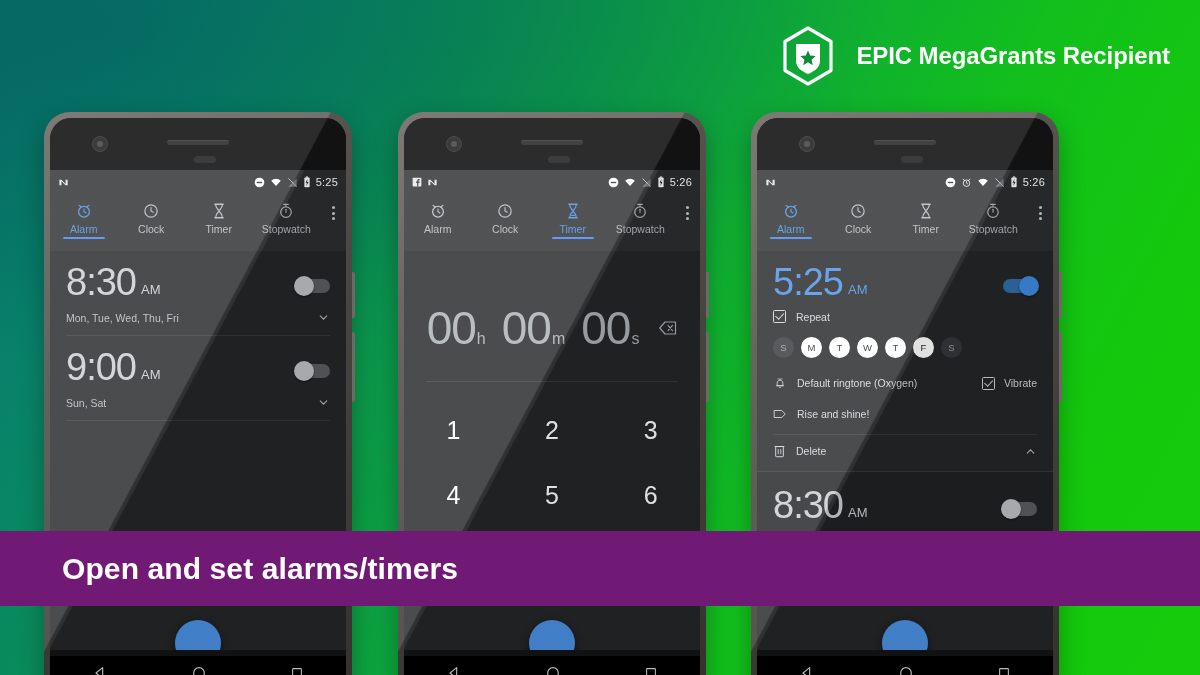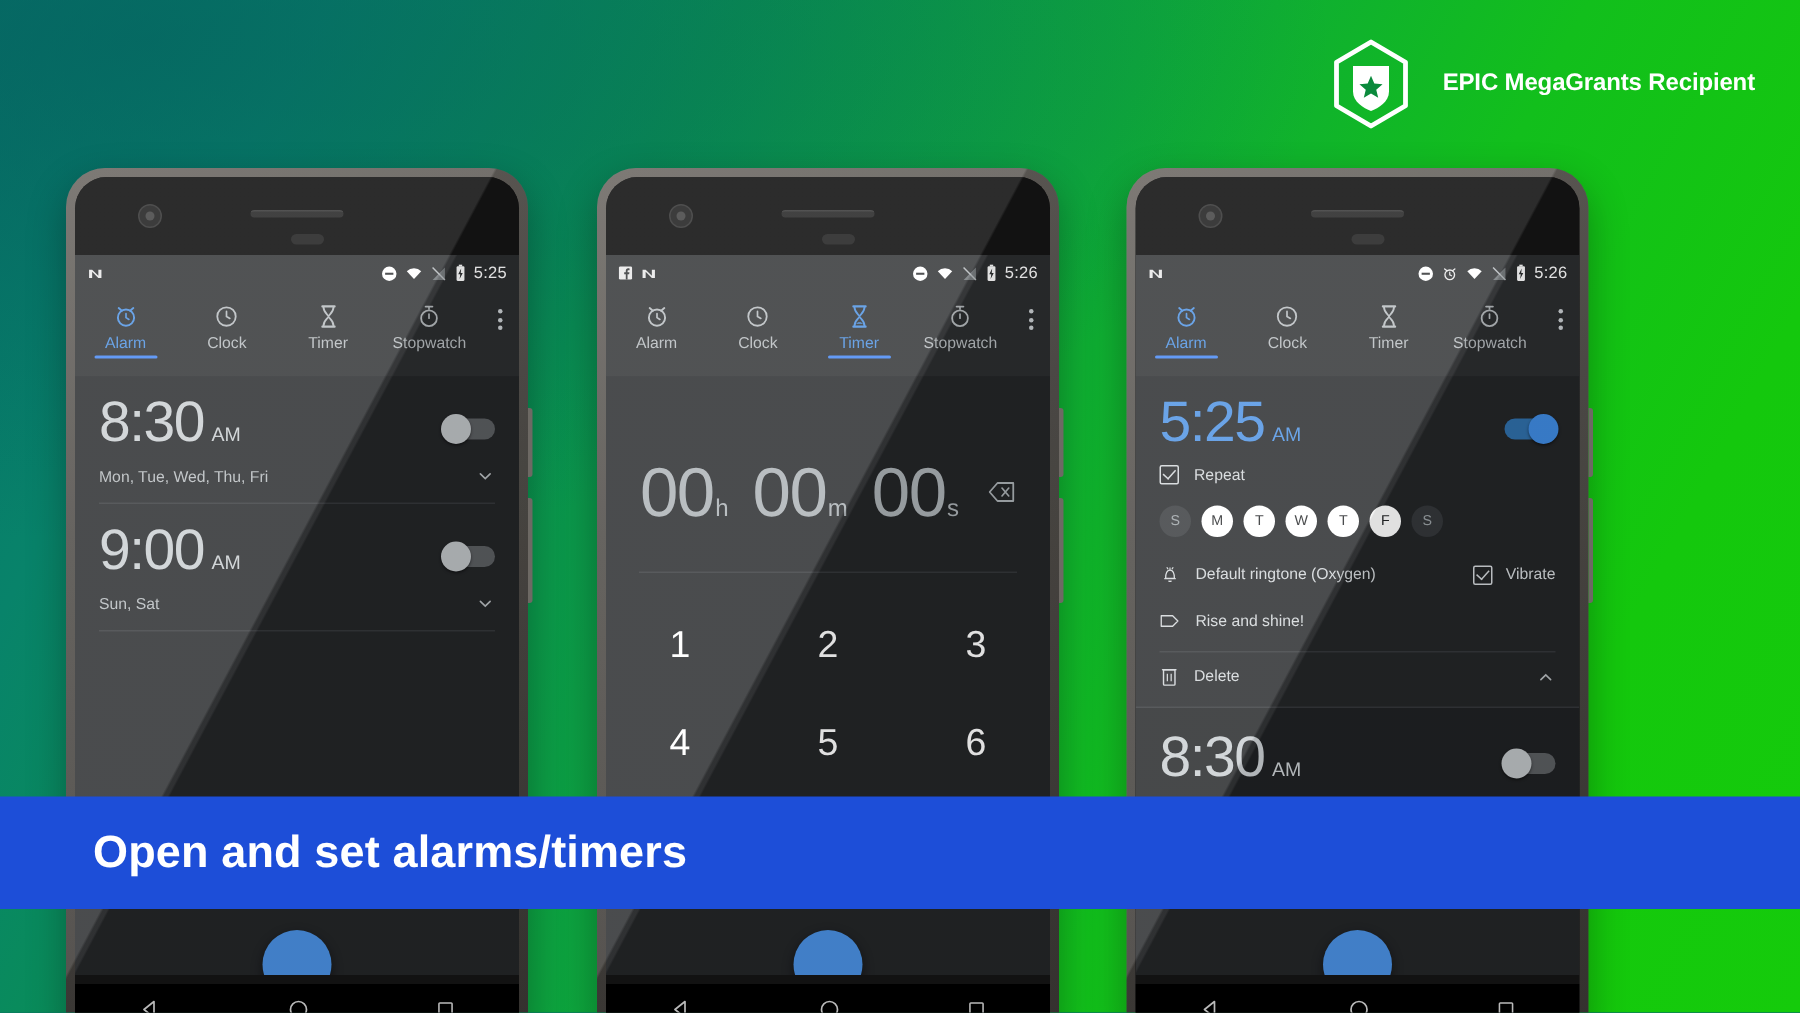--- a/index.html
+++ b/index.html
@@ -172,30 +172,30 @@
   .body-glare{
     position:absolute;inset:0;border-radius:26px;pointer-events:none;
     background:linear-gradient(118deg, rgba(255,255,255,.10) 0%, rgba(255,255,255,.10) 46%, rgba(0,0,0,.12) 46.3%, rgba(0,0,0,.12) 100%);
   }
   .side-btn{
     position:absolute;right:-3px;width:3px;border-radius:0 2px 2px 0;background:#6d6964;
   }
   
   #banner{
     position:absolute;left:0;right:0;top:531px;height:75px;
-    background:#1d4ed8;display:flex;align-items:center;
+    background:#701a75;display:flex;align-items:center;
   }
   #banner .btext{
     color:#fff;font-size:30px;font-weight:bold;margin-left:62px;letter-spacing:.1px;
   }
   
   #epic{
     position:absolute;right:30px;top:25px;display:flex;align-items:center;gap:17px;
   }
-  #epic .etext{color:#fff;font-size:16px;font-weight:bold;letter-spacing:-.1px;}
+  #epic .etext{color:#fff;font-size:24px;font-weight:bold;letter-spacing:-.1px;}
 </style>
 </head>
 <body>
 
 <div id="bg"></div>
 <div id="bg-tint"></div>
 
 <div id="epic">
   <svg width="62" height="62" viewBox="0 0 62 62">
     <polygon points="31,3 54,16.5 54,45.5 31,59 8,45.5 8,16.5" fill="none" stroke="#ffffff" stroke-width="3.2" stroke-linejoin="round"></polygon>

